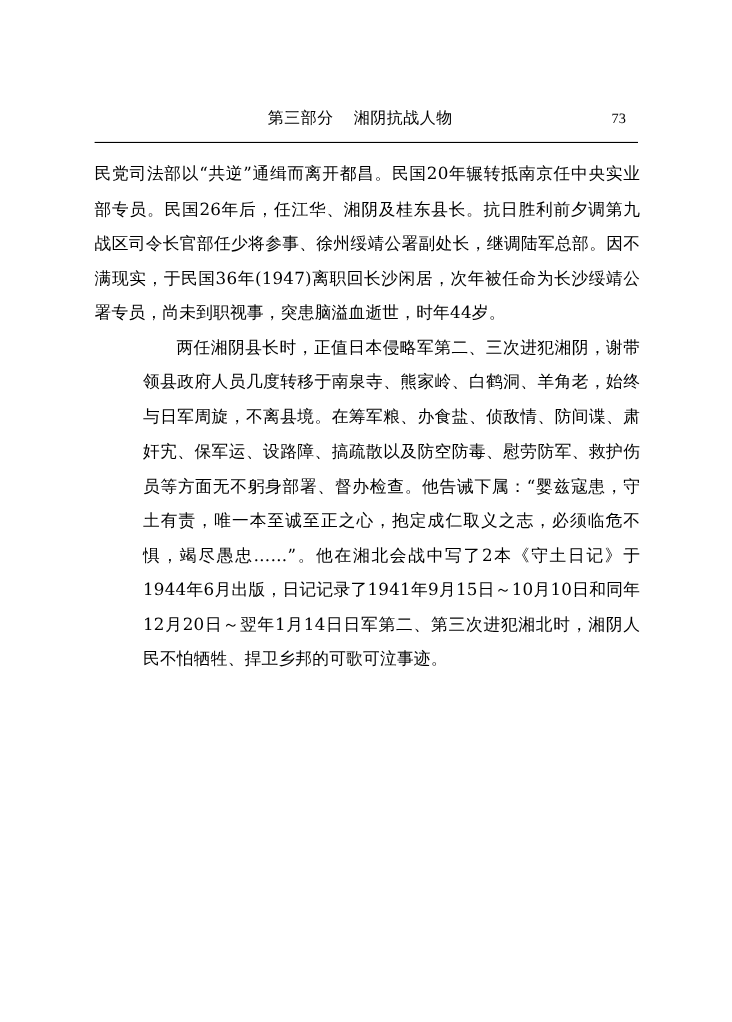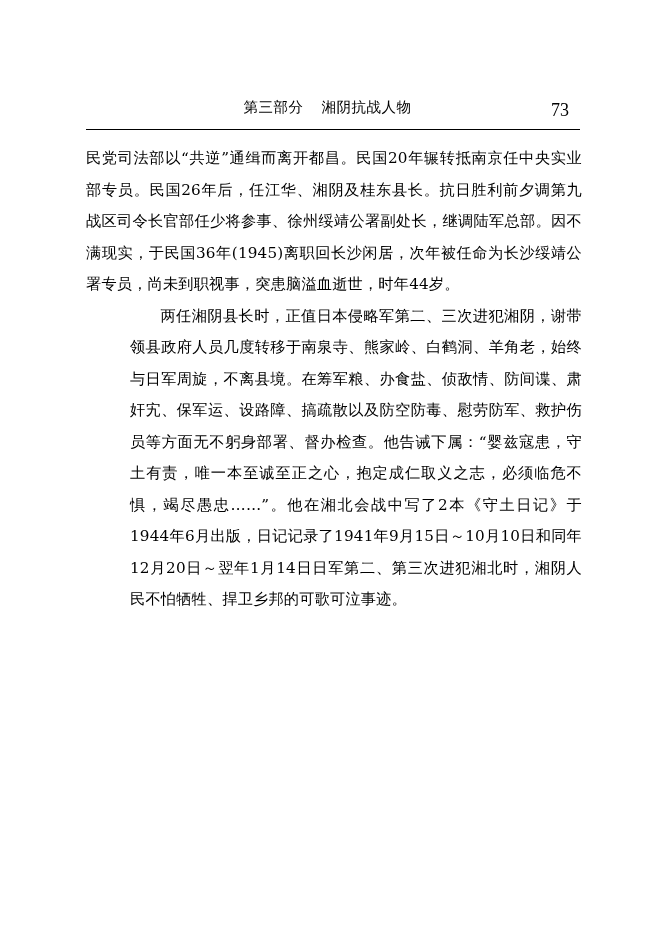--- a/index.html
+++ b/index.html
@@ -34,21 +34,21 @@
     font-family: "DejaVu Serif", "Liberation Serif", serif;
   }
   .header-title .sep {
     display: inline-block;
     width: 18px;
   }
   .page-number {
     position: absolute;
     right: 0;
     top: 2px;
-    font-size: 18px;
+    font-size: 13px;
     font-family: "Liberation Serif", "DejaVu Serif", serif;
   }
   .rule {
     position: absolute;
     top: 129px;
     left: 86px;
     width: 494px;
     height: 1px;
     background: #000000;
   }
@@ -79,17 +79,17 @@
   <div class="header">
     <div class="header-title">
       <span>第三部分</span><span class="sep"></span><span>湘阴抗战人物</span>
     </div>
     <div class="page-number">73</div>
   </div>
 
   <div class="rule"></div>
 
   <div class="body-text">
-    <p class="para">民党司法部以“共逆”通缉而离开都昌。民国20年辗转抵南京任中央实业部专员。民国26年后，任江华、湘阴及桂东县长。抗日胜利前夕调第九战区司令长官部任少将参事、徐州绥靖公署副处长，继调陆军总部。因不满现实，于民国36年(1945)离职回长沙闲居，次年被任命为长沙绥靖公署专员，尚未到职视事，突患脑溢血逝世，时年44岁。</p>
+    <p class="para">民党司法部以“共逆”通缉而离开都昌。民国20年辗转抵南京任中央实业部专员。民国26年后，任江华、湘阴及桂东县长。抗日胜利前夕调第九战区司令长官部任少将参事、徐州绥靖公署副处长，继调陆军总部。因不满现实，于民国36年(1947)离职回长沙闲居，次年被任命为长沙绥靖公署专员，尚未到职视事，突患脑溢血逝世，时年44岁。</p>
     <p class="para indent">两任湘阴县长时，正值日本侵略军第二、三次进犯湘阴，谢带领县政府人员几度转移于南泉寺、熊家岭、白鹤洞、羊角老，始终与日军周旋，不离县境。在筹军粮、办食盐、侦敌情、防间谍、肃奸宄、保军运、设路障、搞疏散以及防空防毒、慰劳防军、救护伤员等方面无不躬身部署、督办检查。他告诫下属：“婴兹寇患，守土有责，唯一本至诚至正之心，抱定成仁取义之志，必须临危不惧，竭尽愚忠……”。他在湘北会战中写了2本《守土日记》于1944年6月出版，日记记录了1941年9月15日～10月10日和同年12月20日～翌年1月14日日军第二、第三次进犯湘北时，湘阴人民不怕牺牲、捍卫乡邦的可歌可泣事迹。</p>
   </div>
 
 </div>
 
 </body></html>

